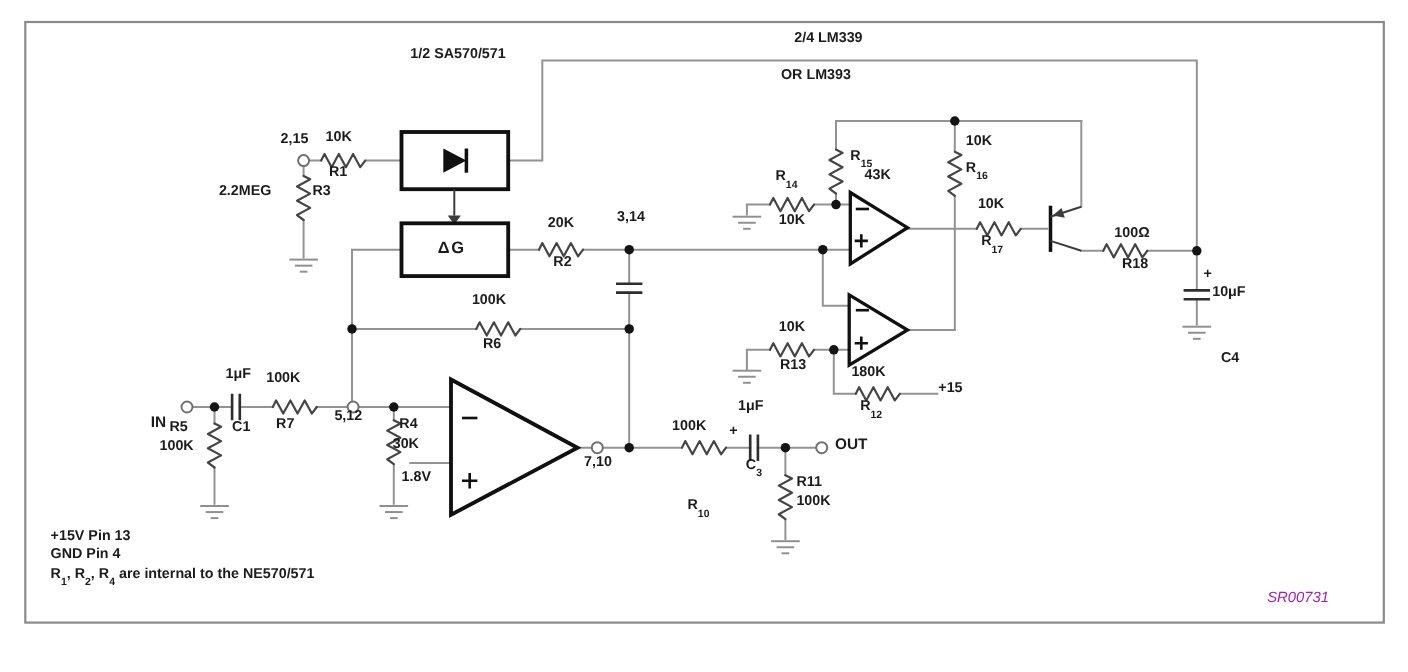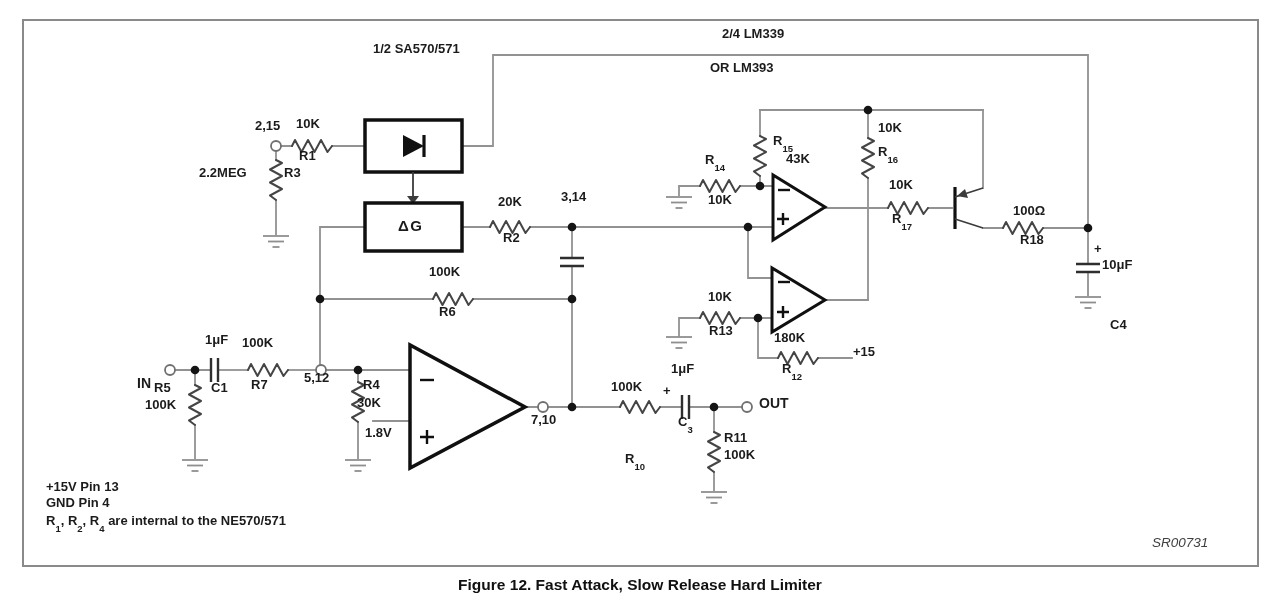--- a/index.html
+++ b/index.html
@@ -4,21 +4,21 @@
 <style>
   html,body{margin:0;padding:0;background:#fff;}
   .stage{position:relative;width:1280px;height:611px;background:#fff;
          font-family:"Liberation Sans",sans-serif;overflow:hidden;}
   .stage svg{position:absolute;left:0;top:0;}
   #labels .lbl{position:absolute;font-weight:bold;font-size:13px;color:#1b1b1b;
          white-space:nowrap;line-height:1;}
   #labels .lbl sub{font-size:9.5px;line-height:0;position:relative;top:3px;}
   #labels .sz14{font-size:14px;}
   #labels .sz15{font-size:15px;letter-spacing:1.5px;}
-  #labels .italic{font-style:italic;font-weight:normal;font-size:13.5px;color:#404040;}
+  #labels .italic{font-style:italic;font-weight:normal;font-size:13.5px;color:#a21caf;}
   .caption{position:absolute;left:0;top:576px;width:1280px;text-align:center;
          font-weight:bold;font-size:15.5px;color:#101010;}
   
   .frame{stroke:#8a8a8a;stroke-width:2;fill:none;}
   .wire{stroke:#929292;stroke-width:1.8;fill:none;stroke-linecap:square;}
   .thin{stroke:#3c3c3c;stroke-width:1.8;fill:none;}
   .plate{stroke:#2e2e2e;stroke-width:2.4;fill:none;}
   .rz{stroke:#454545;stroke-width:2;fill:none;stroke-linejoin:round;stroke-linecap:round;}
   .sym{stroke:#101010;stroke-width:3.5;fill:#fff;}
   .sym2{stroke:#101010;stroke-width:3;fill:#fff;}
@@ -230,14 +230,13 @@
       <span class="lbl" style="left: 1020px; top: 233px;">R18</span>
       <span class="lbl" style="left: 1094px; top: 242px;">+</span>
       <span class="lbl" style="left: 1102px; top: 258px;">10μF</span>
       <span class="lbl" style="left: 1110px; top: 278px; margin-top: 40px;">C4</span>
       <span class="lbl" style="left: 46px; top: 480px;">+15V Pin 13</span>
       <span class="lbl" style="left: 46px; top: 496px;">GND Pin 4</span>
       <span class="lbl" style="left: 46px; top: 514px;">R<sub>1</sub>, R<sub>2</sub>, R<sub>4</sub> are internal to the NE570/571</span>
       <span class="lbl italic" style="left: 1152px; top: 536px;">SR00731</span>
     </div>
 
-  <div class="caption">Figure 12. Fast Attack, Slow Release Hard Limiter</div>
 </div>
 
 </body></html>

